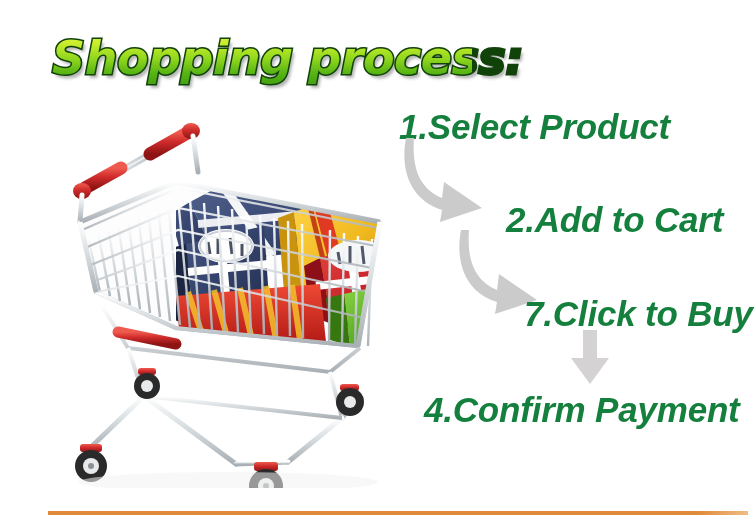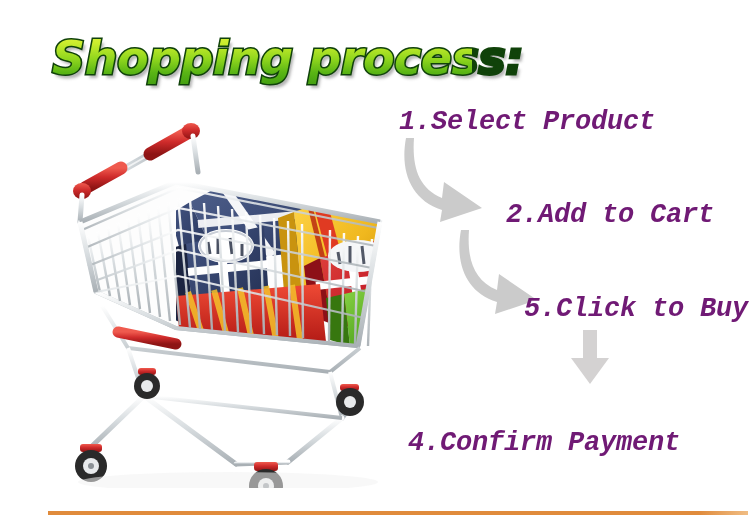--- a/index.html
+++ b/index.html
@@ -60,33 +60,33 @@
     white-space: nowrap;
     color: #10420a;
     -webkit-text-stroke: 3px #10420a;
     text-shadow: 3px 4px 3px rgba(90,90,90,0.45);
     z-index: 1;
   }
 
   
   .step {
     position: absolute;
-    font-family: Liberation Mono, monospace;
+    font-family: Liberation Sans, sans-serif;
     font-weight: bold;
     font-style: italic;
-    font-size: 27px;
-    color: #701a75;
+    font-size: 35px;
+    color: #15803d;
     white-space: nowrap;
     text-shadow: 1px 1px 1px rgba(255,255,255,0.9);
     letter-spacing: -0.2px;
   }
   #step-1 { left: 399px; top: 107px; }
   #step-2 { left: 506px; top: 200px; }
   #step-3 { left: 524px; top: 294px; }
-  #step-4 { left: 408px; top: 390px; margin-top: 38px; }
+  #step-4 { left: 424px; top: 390px; }
 
   
   .arrow-svg { position: absolute; }
   #arrow-1 { left: 404px; top: 136px; }
   #arrow-2 { left: 459px; top: 228px; }
   #arrow-3 { left: 568px; top: 330px; }
 
   
   #cart-image {
     position: absolute;
@@ -337,21 +337,21 @@
 
   <div class="arrow-svg" id="arrow-2">
     <svg width="110" height="86" viewBox="0 0 110 86" xmlns="http://www.w3.org/2000/svg">
       <path d="M10,2
                C8,30 14,52 38,62
                L40,46 L78,72 L36,86 L38,74
                C6,64 -4,34 2,2 Z" fill="#cbcbcb"></path>
     </svg>
   </div>
 
-  <div class="step" id="step-3">5.Click to Buy</div>
+  <div class="step" id="step-3">7.Click to Buy</div>
 
   <div class="arrow-svg" id="arrow-3">
     <svg width="44" height="54" viewBox="0 0 44 54" xmlns="http://www.w3.org/2000/svg">
       <path d="M15,0 L29,0 L29,28 L41,28 L22,54 L3,28 L15,28 Z" fill="#d4d2d2"></path>
     </svg>
   </div>
 
   <div class="step" id="step-4">4.Confirm Payment</div>
 
   <div id="bottom-rule"></div>

